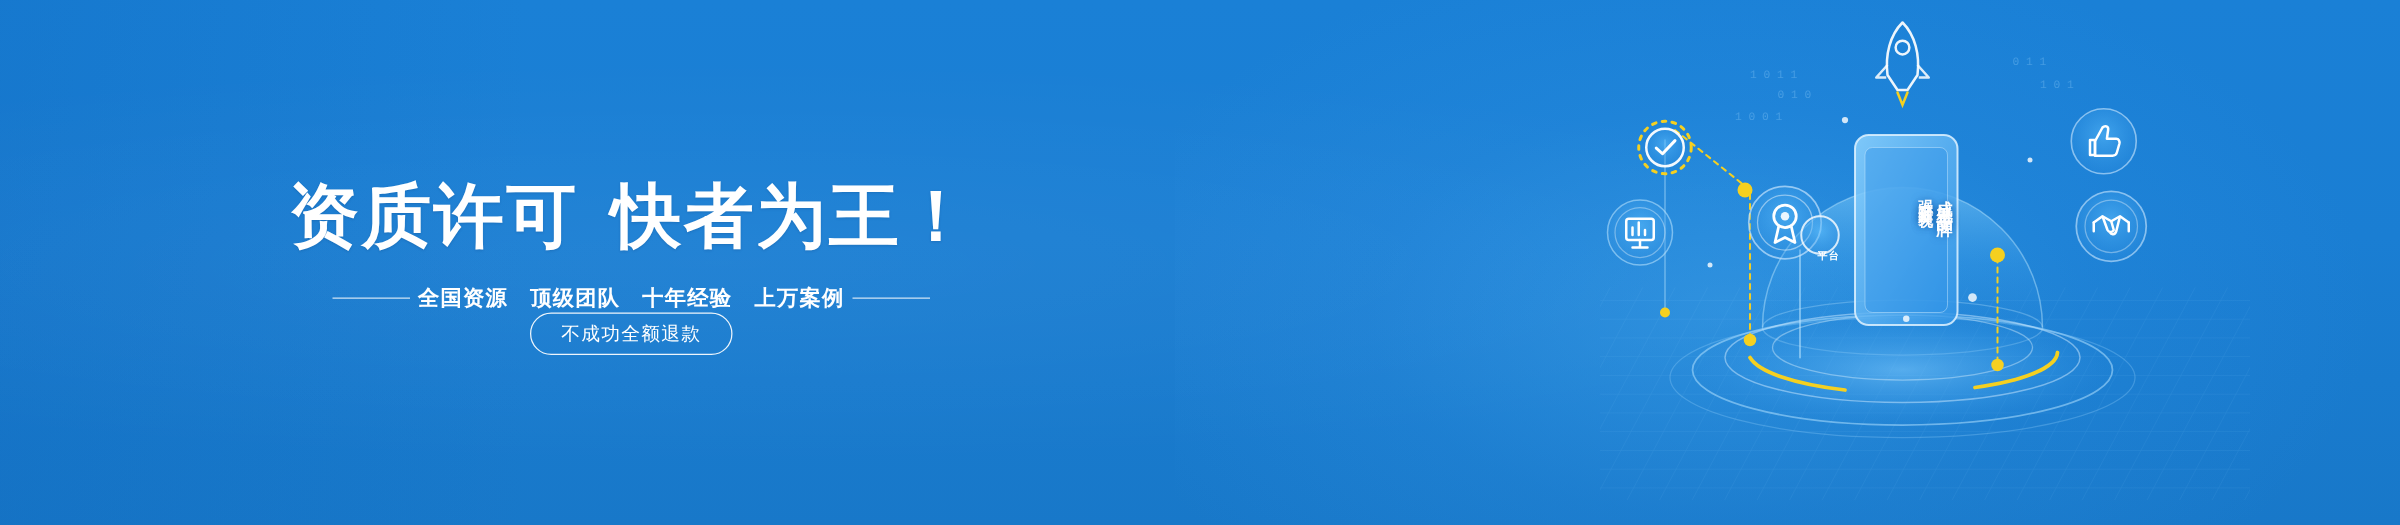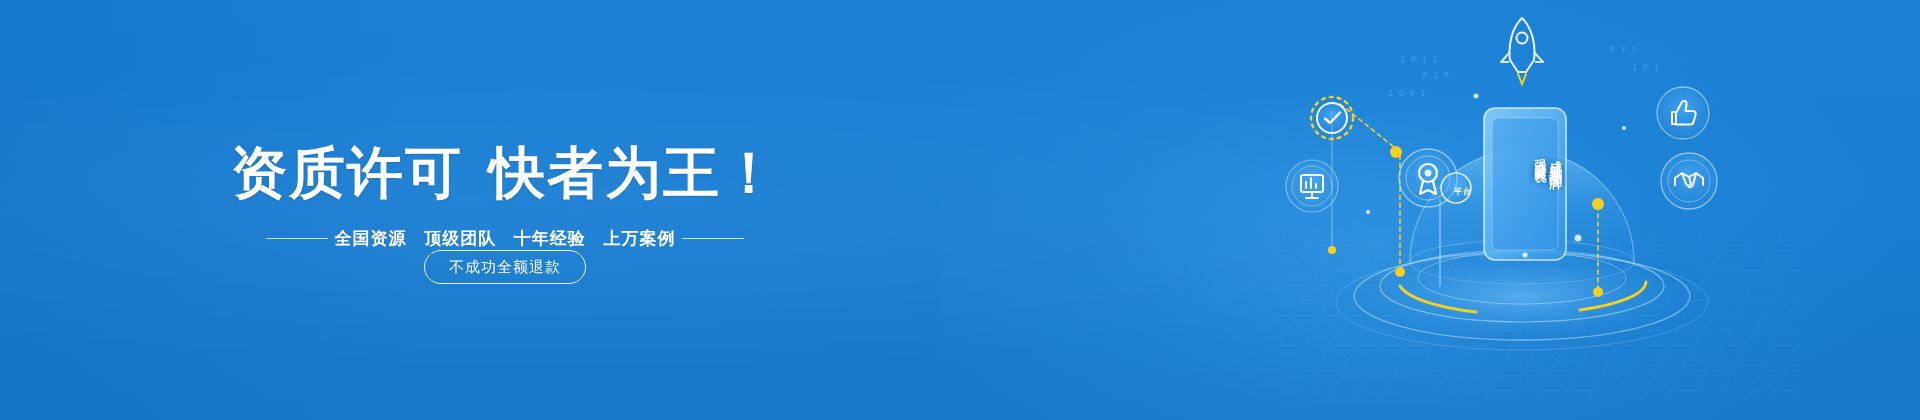--- a/index.html
+++ b/index.html
@@ -99,21 +99,21 @@
     font-size:13px;
     font-weight:bold;
     letter-spacing:3px;
     line-height:1.05;
     text-shadow:0 0 6px rgba(20,90,170,0.6);
   }
   .tab-col.small{ font-size:12px; letter-spacing:2px; }
 
   .badge-text{
     position:absolute;
-    left:174px; top:186px;
+    left:174px; top:199px;
     color:#ffffff; font-size:8px; font-weight:bold;
     letter-spacing:1px;
     z-index:6;
     writing-mode:horizontal-tb;
     pointer-events:none;
     text-align:right;
   }
 </style>
 </head>
 <body>

